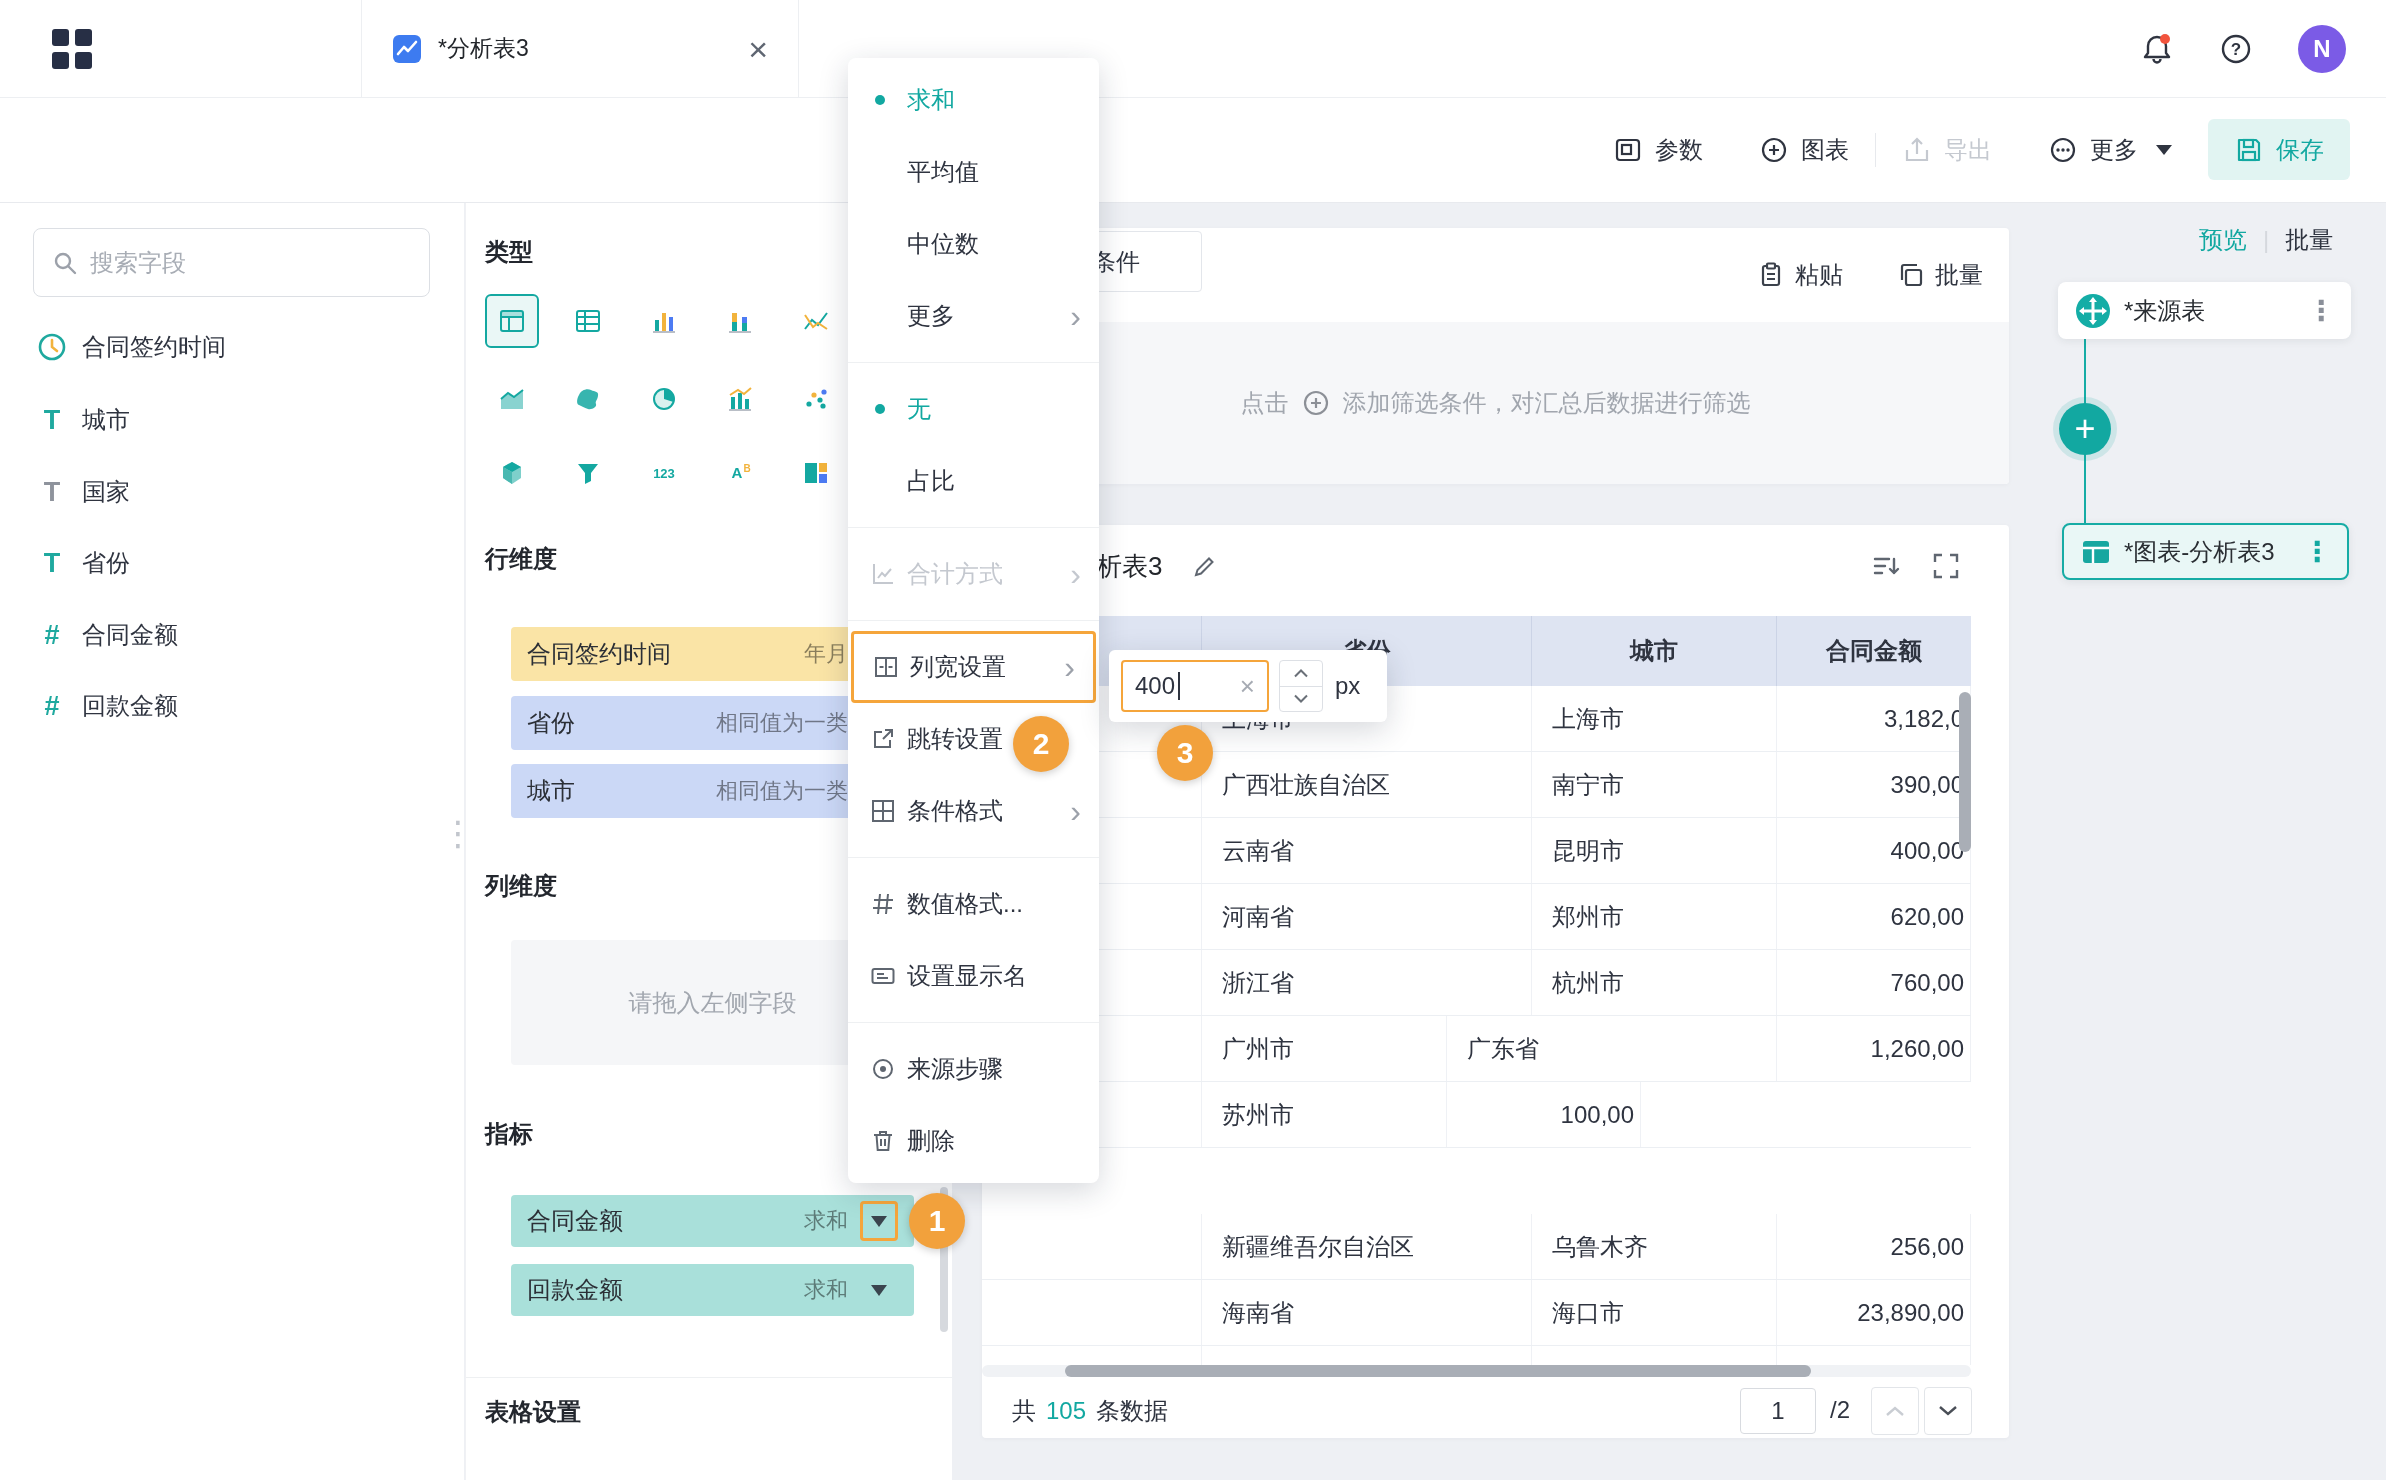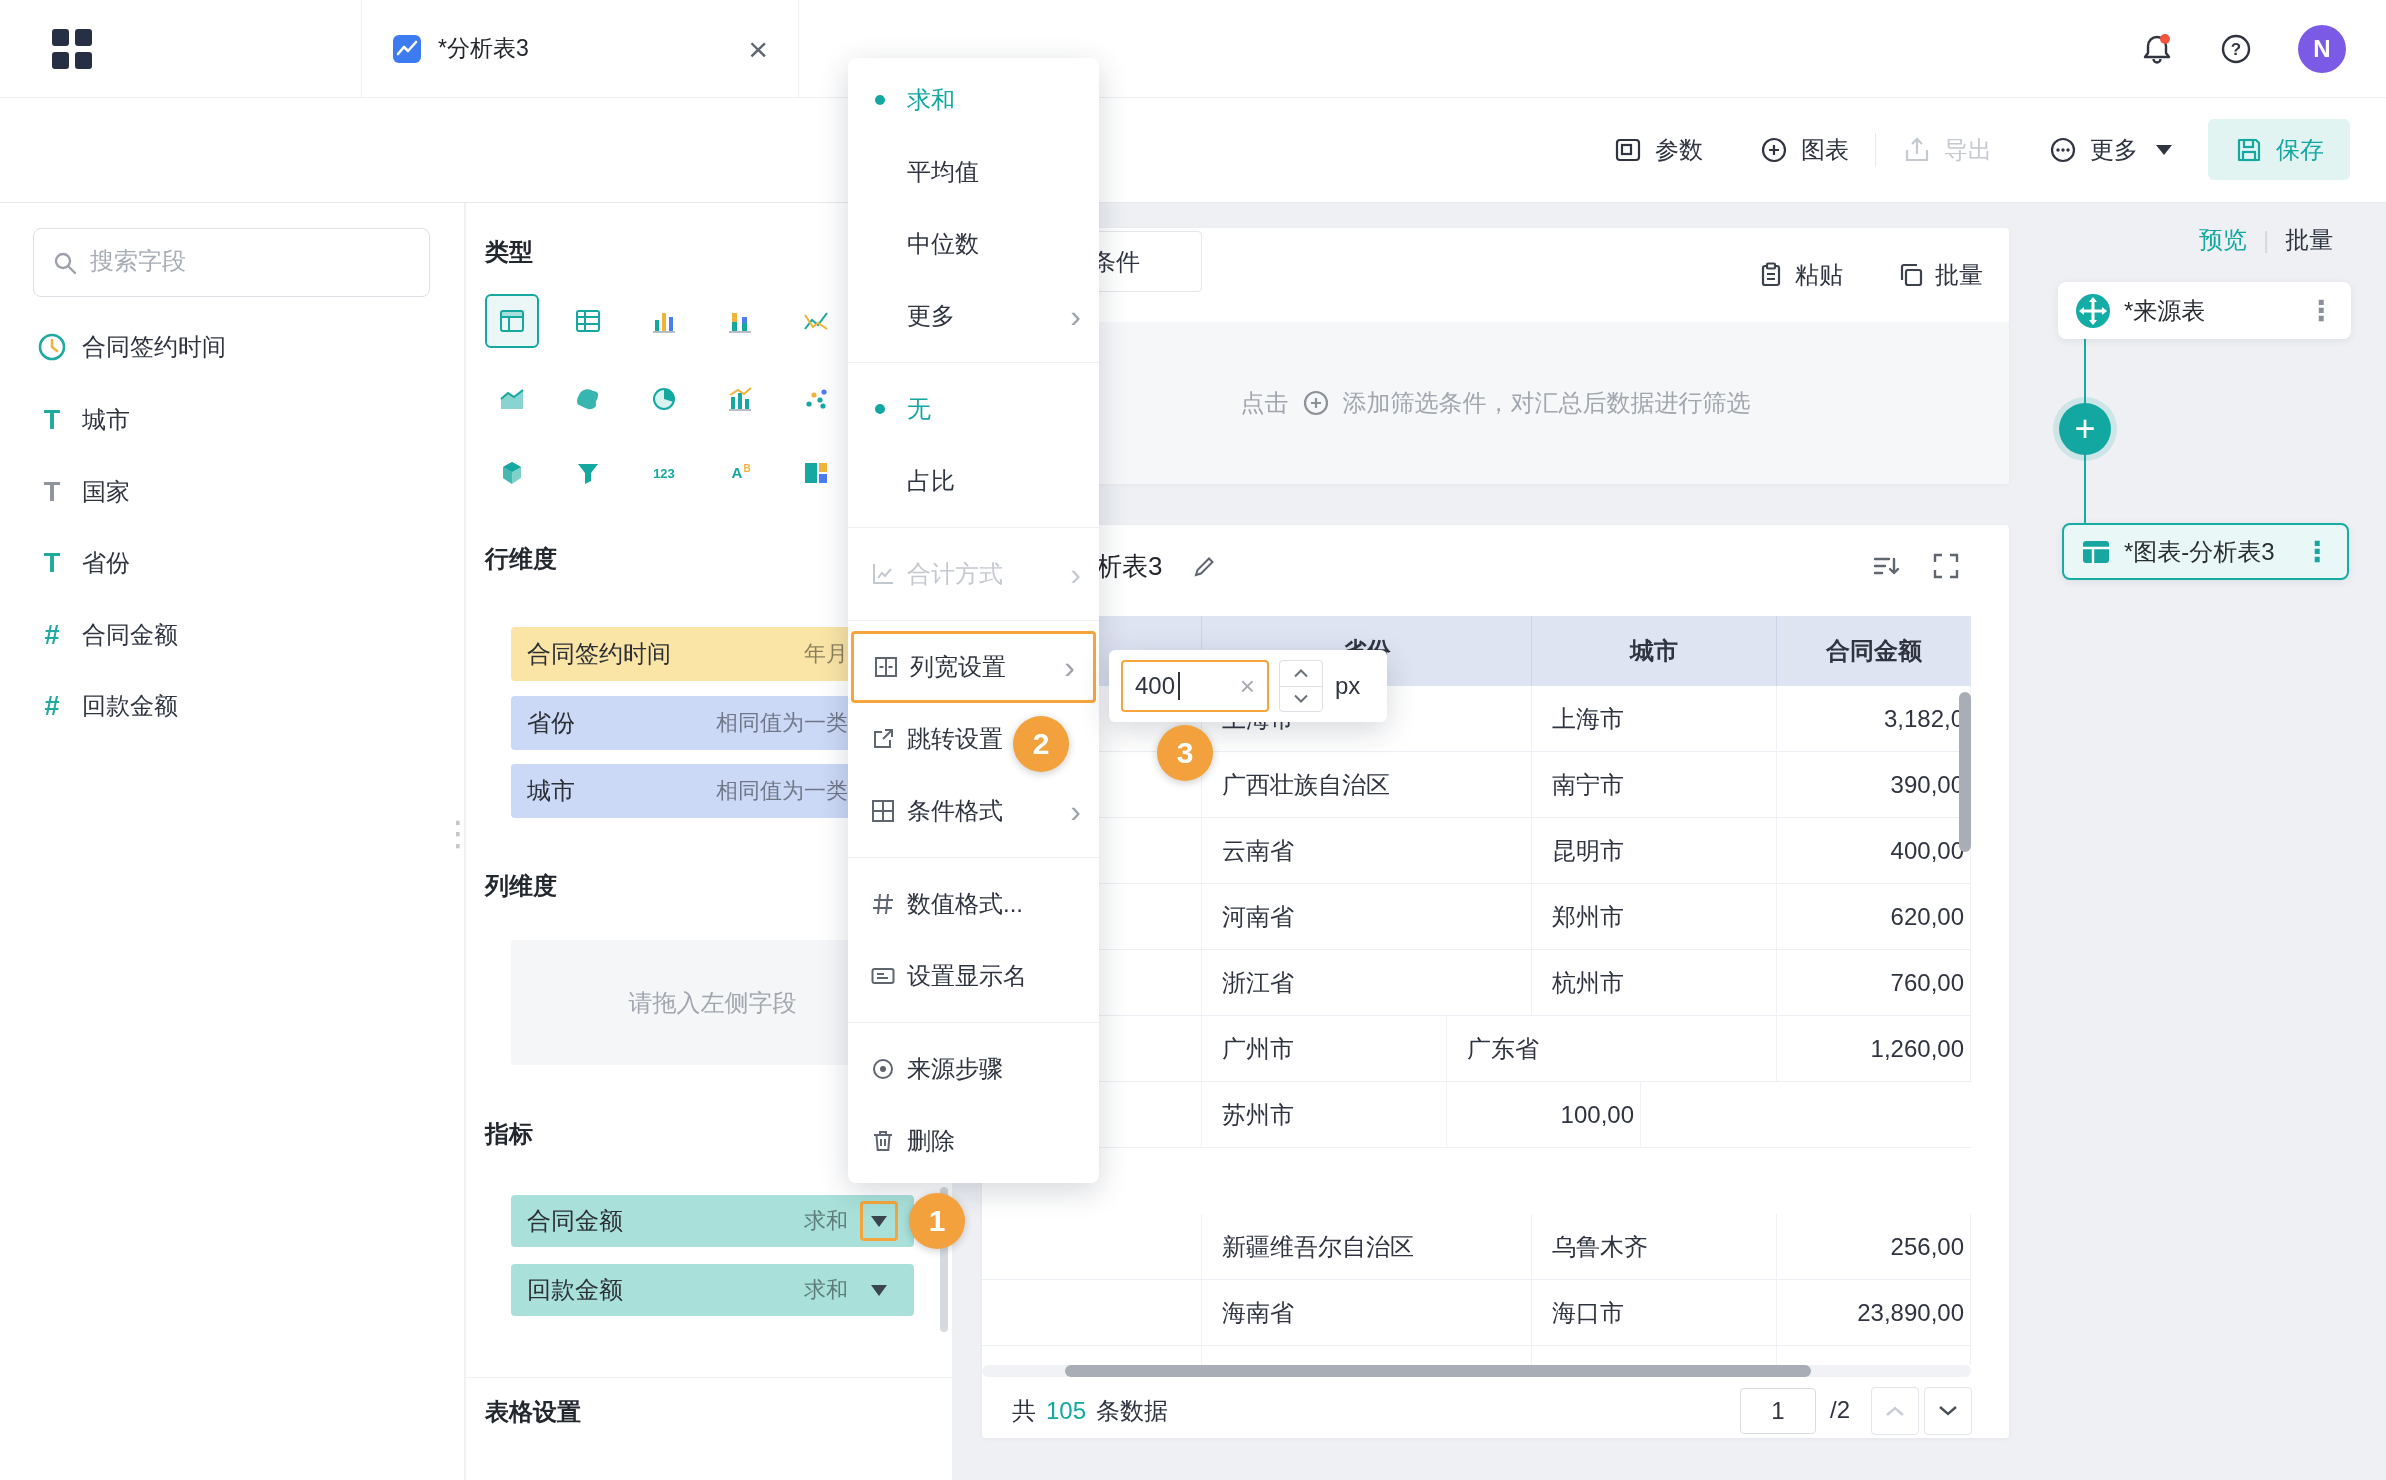--- a/index.html
+++ b/index.html
@@ -19,21 +19,21 @@
   .toolbar{position:absolute;top:97px;left:0;right:0;height:105px;background:#fff;display:flex;align-items:center;justify-content:flex-end;gap:56px;padding-right:36px;z-index:9;box-shadow:0 1px 0 #E8EAEE}
   .tb-item{display:flex;align-items:center;gap:12px;font-size:24px;color:#2F3440}
   .tb-item.disabled{color:#C5C9D0}
   .tb-sep{width:1px;height:34px;background:#E7E9ED;margin:0 -30px}
   .caret{width:0;height:0;border-left:8px solid transparent;border-right:8px solid transparent;border-top:10px solid #2F3440;margin-left:6px}
   .save-btn{height:61px;padding:0 26px;background:#E1F4F2;border-radius:6px;display:flex;align-items:center;gap:12px;color:#12A8A1;font-size:24px;margin-left:-20px}
 
   
   .fields-panel{position:absolute;left:0;top:202px;bottom:0;width:464px;background:#fff}
   .search-box{position:absolute;left:33px;top:26px;width:397px;height:69px;border:1px solid #DCDFE4;border-radius:8px;display:flex;align-items:center;padding:0 18px;gap:12px;background:#fff}
-  .search-box input{border:none;outline:none;font-size:24px;color:#333;width:300px;font-family:Liberation Mono, monospace}
+  .search-box input{border:none;outline:none;font-size:24px;color:#333;width:300px;font-family:Liberation Sans, sans-serif}
   .search-box input::placeholder{color:#A8ADB5}
   .field-item{position:absolute;left:0;width:100%;height:72px;display:flex;align-items:center;gap:12px;padding-left:34px;font-size:24px;color:#2F3440}
   .ficon{width:36px;height:36px;display:flex;align-items:center;justify-content:center;font-weight:bold;font-size:27px}
   .ficon.teal{color:#1FA99F}
   .ficon.gray{color:#8E939C}
 
   
   .config-panel{position:absolute;left:465px;top:202px;bottom:0;width:487px;background:#fff;border-left:1px solid #F0F1F4}
   .cp-label{position:absolute;left:19px;font-size:24px;font-weight:bold;color:#23272E}
   .ct-btn{position:absolute;width:54px;height:54px;border-radius:6px;display:flex;align-items:center;justify-content:center}

